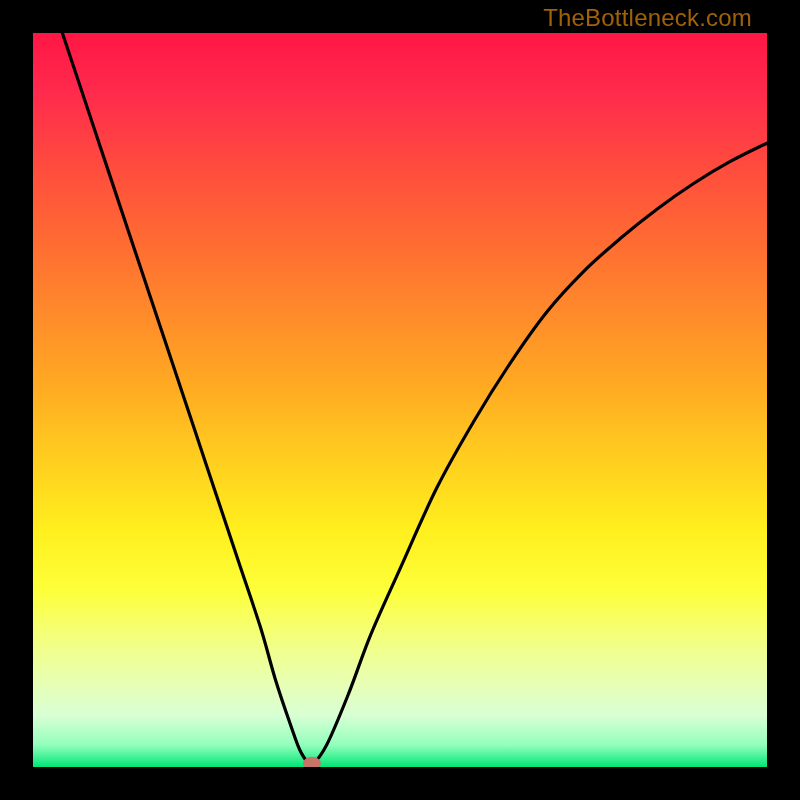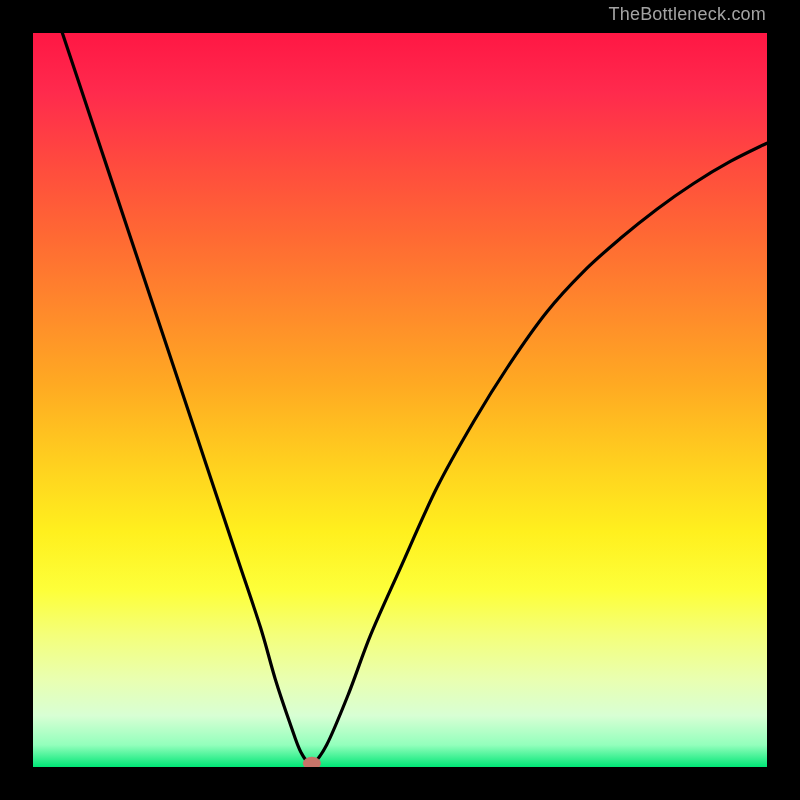--- a/index.html
+++ b/index.html
@@ -36,23 +36,23 @@
       #e9ffb0 88%,
       #d8ffd4 93%,
       #93ffbc 97%,
       #00e676 100%
     );
     overflow: hidden;
   }
   .watermark {
     position: absolute;
     top: 4px;
-    right: 34px;
-    color: #a3a3a3;
-    font-size: 18px;
+    right: 48px;
+    color: #a16207;
+    font-size: 24px;
     font-weight: 500;
     letter-spacing: 0.2px;
     user-select: none;
   }
   .curve-svg {
     position: absolute;
     inset: 0;
     width: 100%;
     height: 100%;
     overflow: visible;

